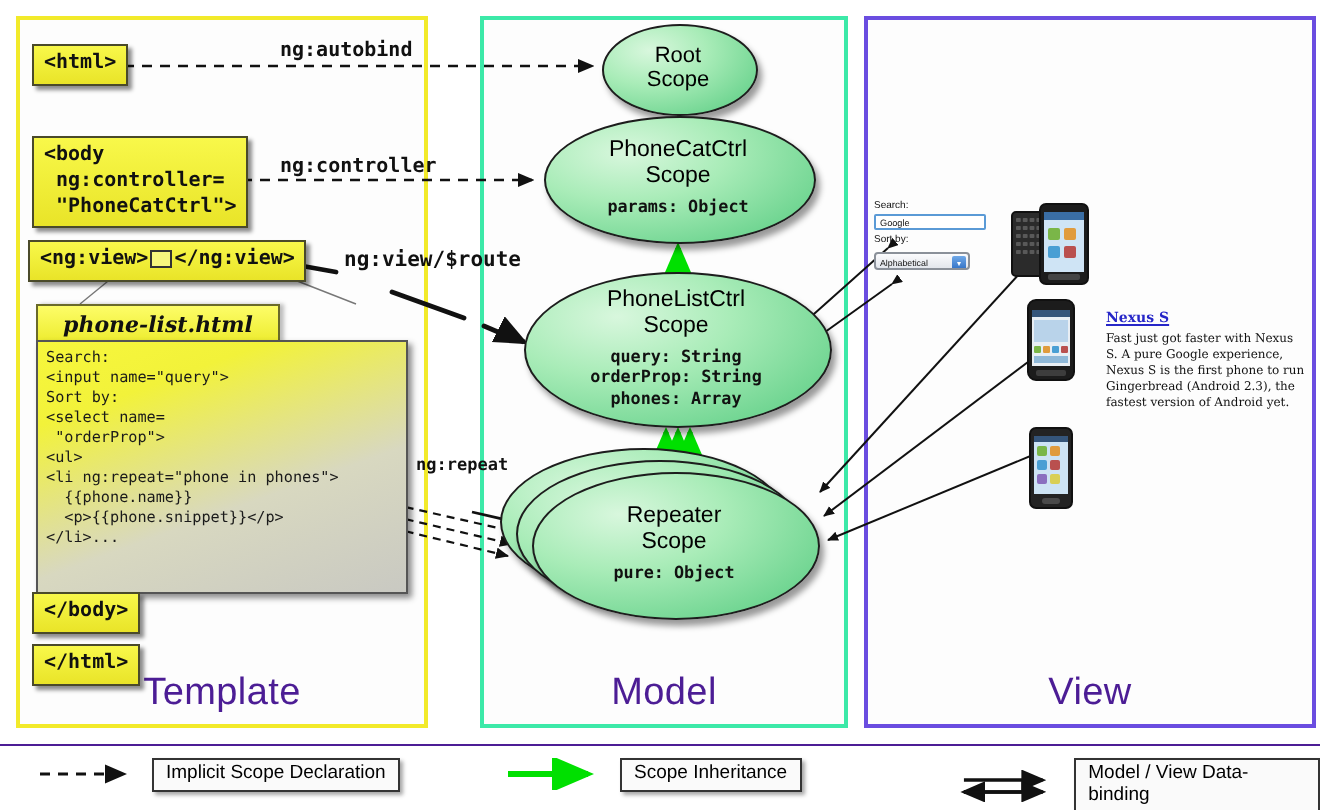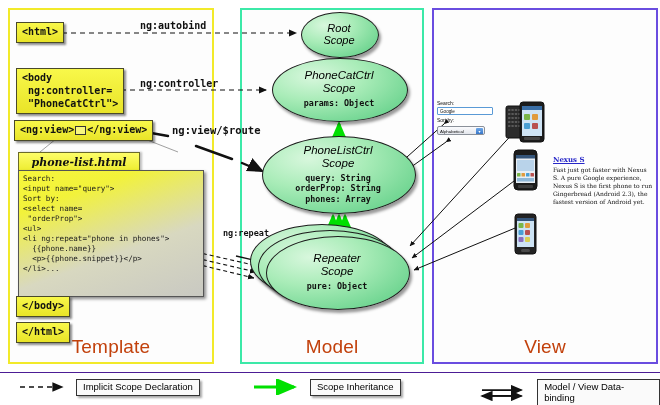--- a/index.html
+++ b/index.html
@@ -12,21 +12,21 @@
   #stage{position:absolute;left:0;top:0;width:660px;height:405px;}
   svg#wires{position:absolute;left:0;top:0;width:660px;height:405px;pointer-events:none;}
 
   
   .column{position:absolute;background:#fdfdfd;}
   #col-template{left:8px;top:8px;width:202px;height:352px;border:2px solid #f2ea2a;}
   #col-model{left:240px;top:8px;width:180px;height:352px;border:2px solid #3ce9a8;}
   #col-view{left:432px;top:8px;width:222px;height:352px;border:2px solid #6a4de0;}
   .col-label{
     position:absolute;bottom:4px;width:100%;text-align:center;
-    font-size:19px;color:#c2410c;letter-spacing:.2px;
+    font-size:19px;color:#4c1d95;letter-spacing:.2px;
   }
 
   
   .tag{
     position:absolute;background:#f4f433;border:1px solid #4a4a2a;
     box-shadow:2px 2px 2px rgba(0,0,0,.45);
     font-family:"DejaVu Sans Mono","Liberation Mono",monospace;
     font-weight:bold;font-size:10px;color:#111;
     padding:3px 5px;line-height:1.28;white-space:pre;
     background-image:linear-gradient(180deg,#f8f84a 0%,#e9e428 100%);
@@ -69,21 +69,21 @@
     position:absolute;left:0;top:0;width:100%;height:100%;
     border-radius:50%;border:1.4px solid #1d1d1d;
     background:radial-gradient(ellipse at 30% 28%,#d8f7dd 0%,#a9ecb8 38%,#72d693 78%,#5cc680 100%);
     box-shadow:2px 3px 3px rgba(0,0,0,.4);
   }
   .ell-txt{
     position:absolute;left:0;top:0;width:100%;height:100%;
     display:flex;flex-direction:column;align-items:center;justify-content:center;
     text-align:center;color:#000;
   }
-  .scope-title{font-size:11.5px;line-height:1.12;font-style:italic;}
+  .scope-title{font-size:11.5px;line-height:1.12;}
   .scope-props{
     font-family:"DejaVu Sans Mono","Liberation Mono",monospace;
     font-weight:bold;font-size:8.4px;line-height:1.25;margin-top:3px;color:#111;
   }
   #scope-root{left:301px;top:12px;width:76px;height:44px;}
   #scope-root .scope-title{font-size:11px;}
   #scope-cat{left:272px;top:58px;width:134px;height:62px;}
   #scope-list{left:262px;top:136px;width:152px;height:76px;}
   #scope-rep{left:266px;top:236px;width:142px;height:72px;}
   #scope-rep .rep-back2{transform:translate(-16px,-12px);}
@@ -127,21 +127,21 @@
 
   
   .wire-label{
     position:absolute;
     font-family:"DejaVu Sans Mono","Liberation Mono",monospace;
     font-weight:bold;color:#111;white-space:nowrap;
   }
   #lbl-autobind{left:140px;top:20px;font-size:10px;}
   #lbl-controller{left:140px;top:78px;font-size:10px;}
   #lbl-ngview{left:172px;top:124px;font-size:10.5px;}
-  #lbl-repeat{left:208px;top:228px;font-size:8.5px;padding-left:15px;}
+  #lbl-repeat{left:208px;top:228px;font-size:8.5px;}
 
   
   #legend{position:absolute;left:0;top:372px;width:660px;height:33px;
     border-top:1px solid #4c1d95;background:#fff;}
   .leg-item{position:absolute;top:6px;display:flex;align-items:center;}
   .leg-box{
     border:1.5px solid #333;background:#fafafa;
     box-shadow:1.5px 1.5px 2px rgba(0,0,0,.35);
     font-size:9.5px;color:#000;padding:2px 6px;line-height:1.15;
   }

